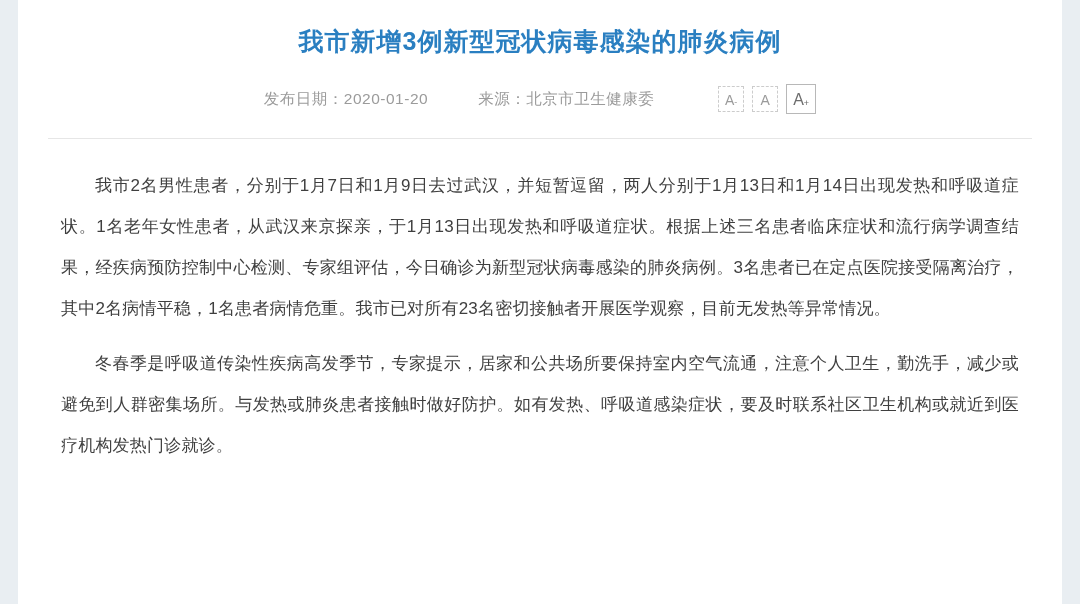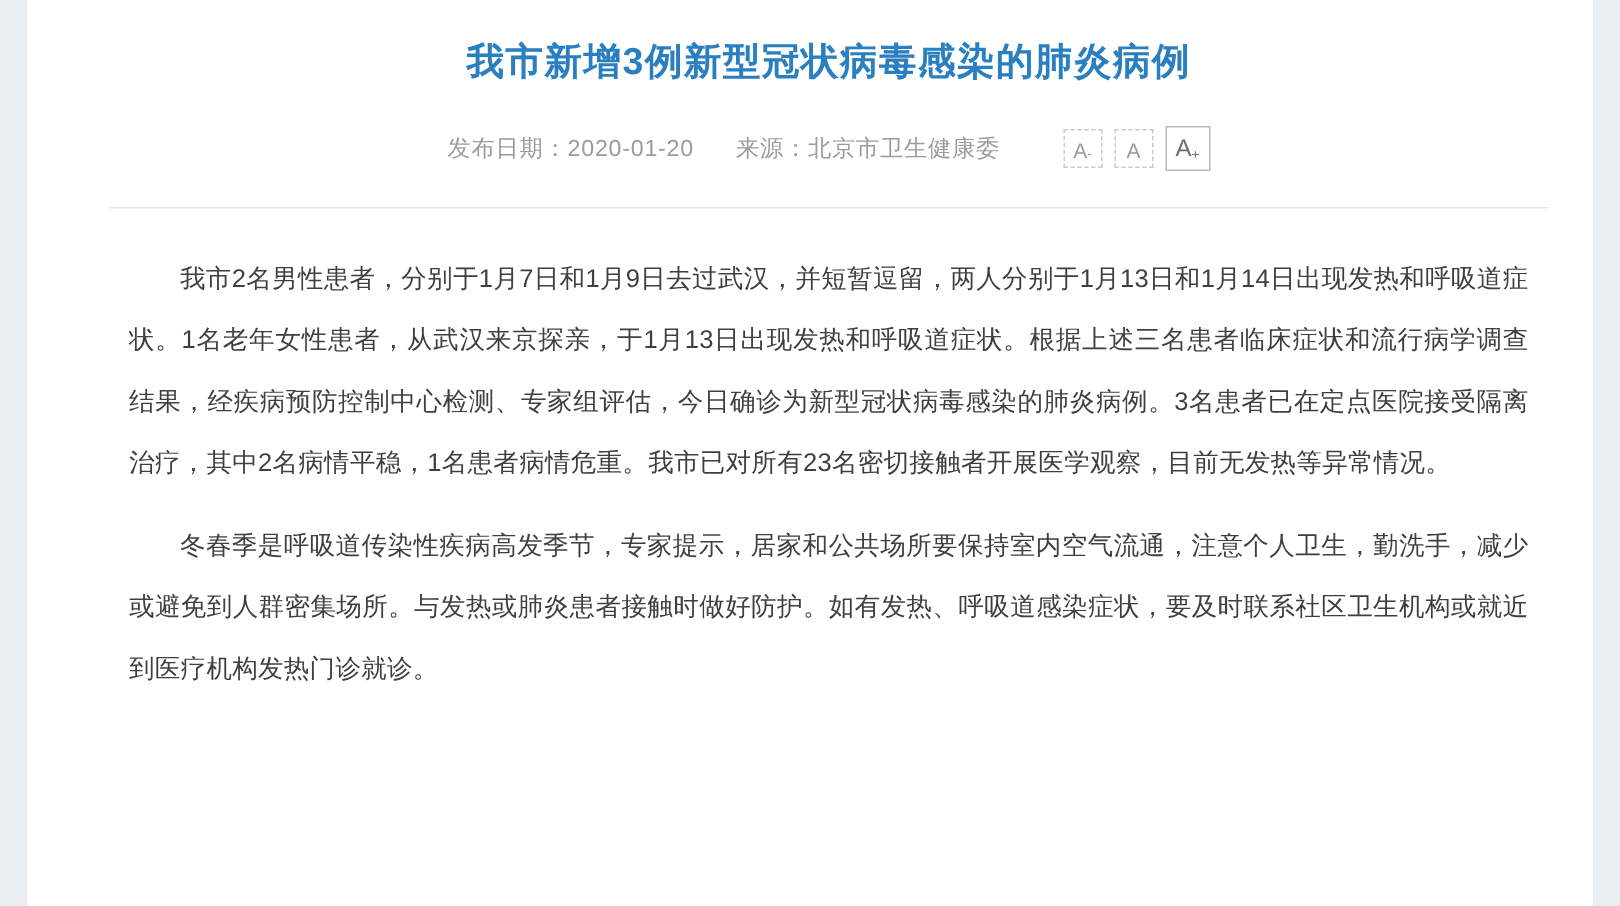--- a/index.html
+++ b/index.html
@@ -35,37 +35,36 @@
     height: 100%;
     background: #e9eef2;
   }
   .content {
     position: absolute;
     left: 18px;
     right: 18px;
     top: 0;
     bottom: 0;
     background: #ffffff;
-    padding-left: 25px;
   }
   .article-title {
     text-align: center;
     color: #2a7fc1;
     font-size: 25px;
     font-weight: bold;
     letter-spacing: 1px;
     margin: 0;
     padding-top: 24px;
     line-height: 34px;
   }
   .meta-bar {
     display: flex;
     align-items: center;
     justify-content: center;
-    gap: 28px;
+    gap: 50px;
     margin-top: 26px;
     color: #9b9b9b;
     font-size: 15.5px;
   }
   .meta-item {
     white-space: nowrap;
     letter-spacing: 0.5px;
   }
   .font-sizer {
     display: flex;

